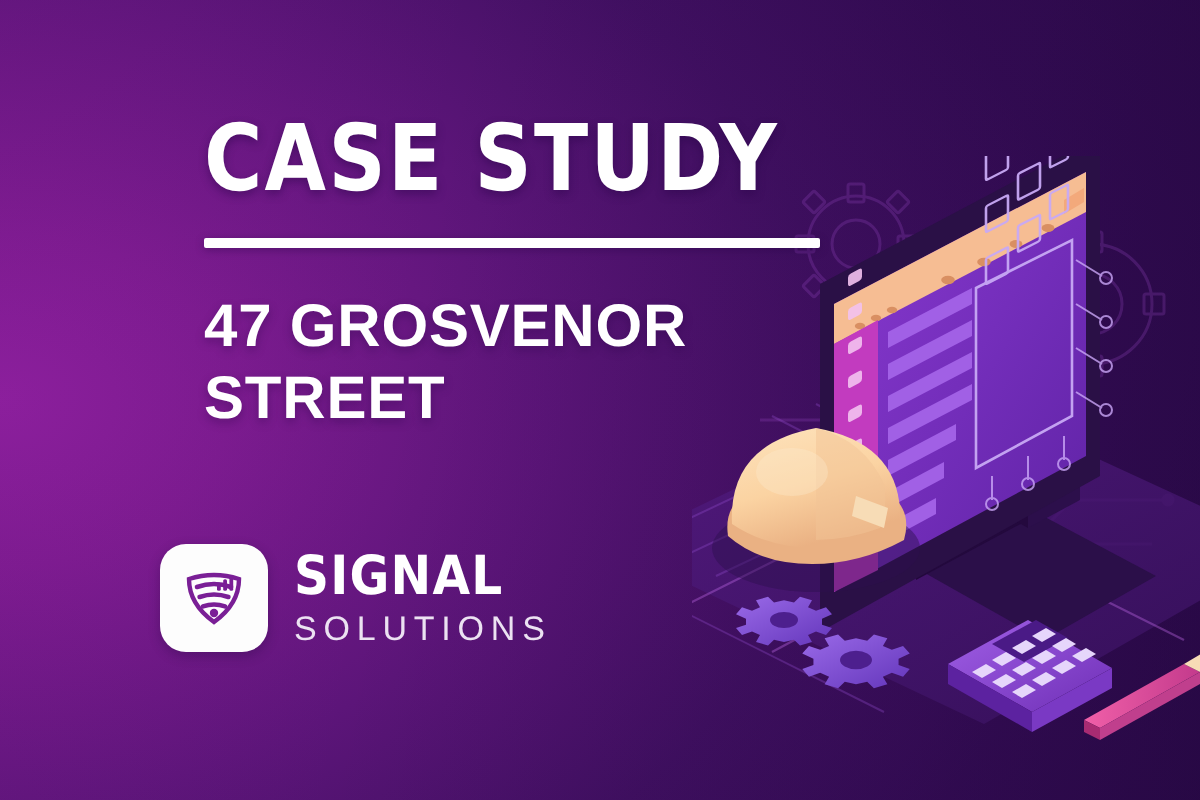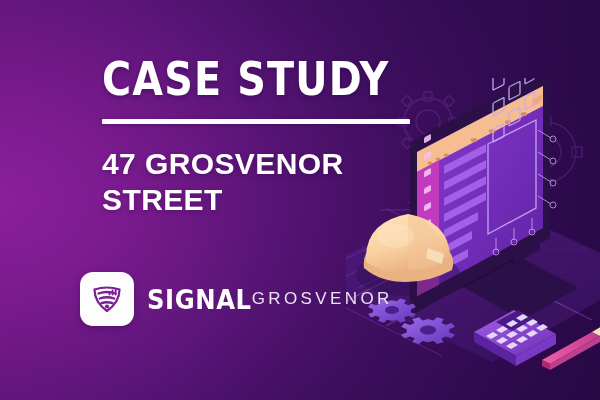--- a/index.html
+++ b/index.html
@@ -87,21 +87,21 @@
     background: #fdfdfd;
     display: flex;
     align-items: center;
     justify-content: center;
     flex: 0 0 auto;
     box-shadow: 0 2px 6px rgba(30,5,55,0.30);
   }
   .logo-text {
     margin-left: 13px;
     display: flex;
-    flex-direction: row;
+    flex-direction: column;
     justify-content: center;
   }
   .logo-primary {
     color: #ffffff;
     font-size: 27px;
     line-height: 27px;
     font-weight: 700;
     letter-spacing: 0.6px;
     font-family: "DejaVu Sans", sans-serif;
     font-stretch: condensed;
@@ -381,17 +381,17 @@
         <g fill="#7a1f96">
           <rect x="20.5" y="11.2" width="1.9" height="4.2" rx="0.8"></rect>
           <rect x="23.6" y="9.6" width="1.9" height="5.8" rx="0.8"></rect>
           <rect x="26.7" y="8.0" width="1.9" height="7.4" rx="0.8"></rect>
           <circle cx="19" cy="26.5" r="2.1"></circle>
         </g>
       </svg>
     </div>
     <div class="logo-text">
       <div class="logo-primary">SIGNAL</div>
-      <div class="logo-secondary">GROSVENOR</div>
+      <div class="logo-secondary">SOLUTIONS</div>
     </div>
   </div>
 
 </div>
 
 </body></html>

